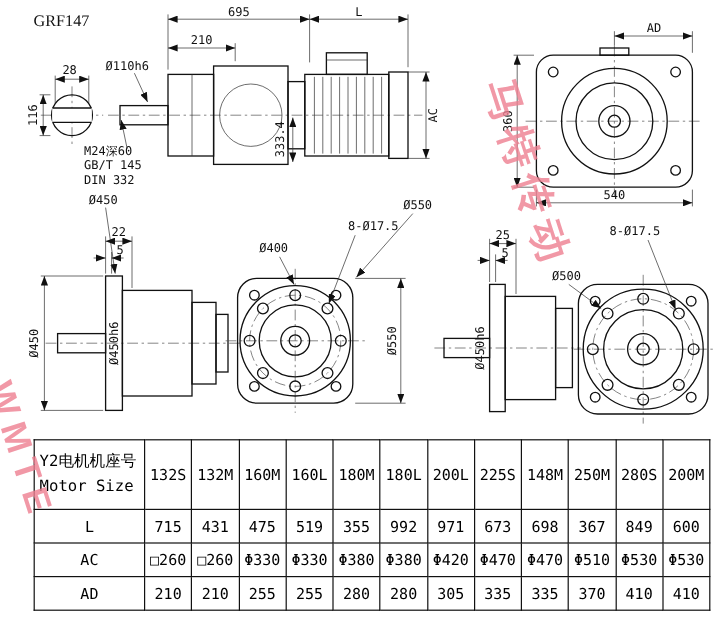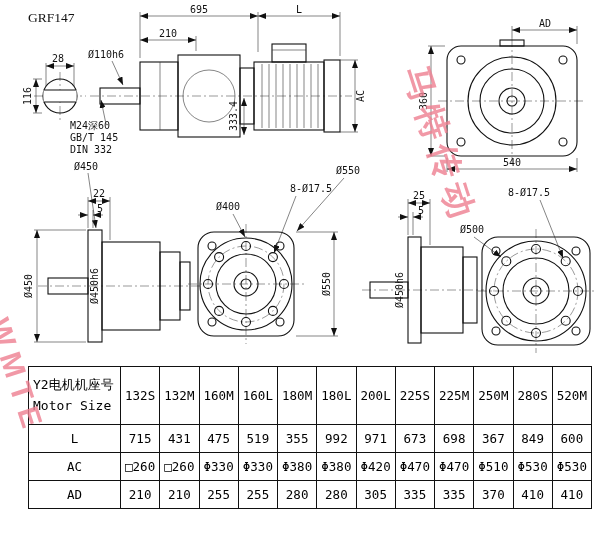--- a/index.html
+++ b/index.html
@@ -257,24 +257,24 @@
             <span class="ln">Motor Size</span>
           </th>
           <th>132S</th>
           <th>132M</th>
           <th>160M</th>
           <th>160L</th>
           <th>180M</th>
           <th>180L</th>
           <th>200L</th>
           <th>225S</th>
-          <th>225M</th>
+          <th>148M</th>
           <th>250M</th>
           <th>280S</th>
-          <th>520M</th>
+          <th>200M</th>
         </tr>
         <tr>
           <th class="c0">L</th>
           <td>715</td>
           <td>431</td>
           <td>475</td>
           <td>519</td>
           <td>355</td>
           <td>992</td>
           <td>971</td>

